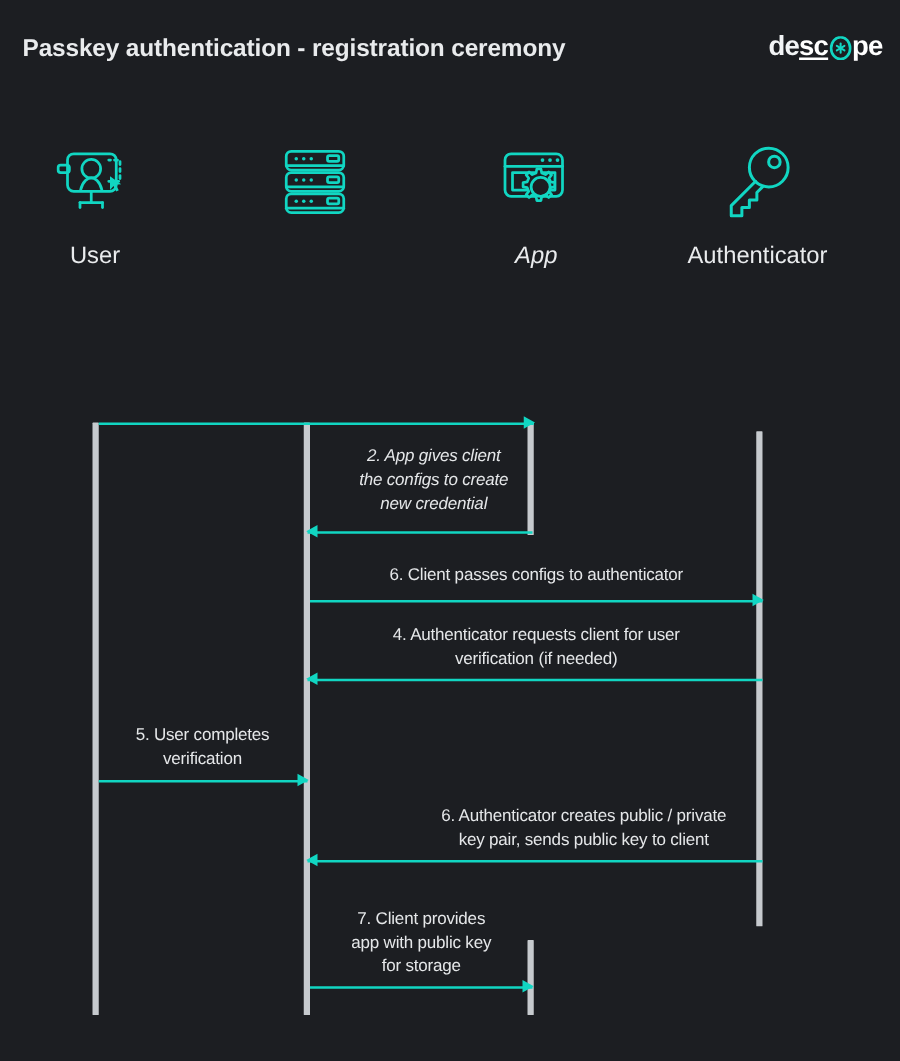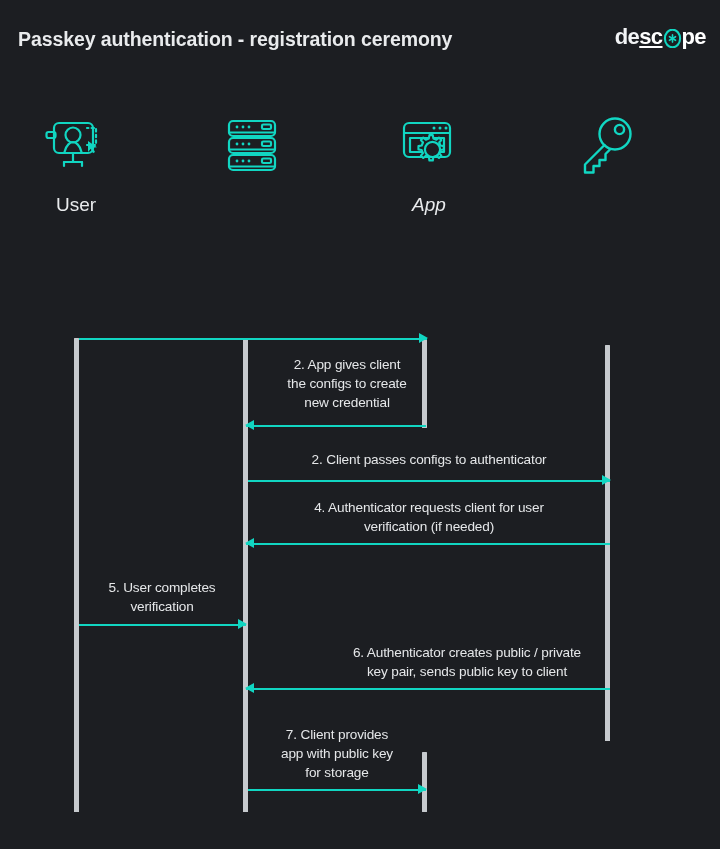--- a/index.html
+++ b/index.html
@@ -215,44 +215,45 @@
 <div class="actor" style="left:526px; top:110px;">
   <div class="actor-icon">
     <svg width="58" height="62" viewBox="0 0 58 62">
       <g fill="none" stroke="#11d6c2" stroke-width="2.4" stroke-linejoin="round" stroke-linecap="round">
         <circle cx="38" cy="19" r="15.5"></circle>
         <circle cx="42.5" cy="14.5" r="4.6"></circle>
         <path d="M27.5 30 L8 49.5 l0 8 l8.5 0 l0 -6.5 l6 0 l0 -6 l6 0 l0 -6 l4.5 -4.5"></path>
       </g>
     </svg>
   </div>
+  <div class="actor-label">Authenticator</div>
 </div>
 
 <div id="sequence">
 
   <div class="lifeline" style="left:74px;  top:338px; height:474px;"></div>
   <div class="lifeline" style="left:243px; top:338px; height:474px;"></div>
   <div class="lifeline" style="left:422px; top:338px; height:90px;"></div>
   <div class="lifeline" style="left:422px; top:752px; height:60px;"></div>
   <div class="lifeline" style="left:605px; top:345px; height:396px;"></div>
 
   <div class="msg-arrow to-right" style="left:79px; top:333px; width:348px;">
     <div class="shaft"></div>
       <div class="head"></div>
   </div>
 
-  <div class="msg-label" style="left:248px; top:355px; width:198px;">2. App gives client
+  <div class="msg-label" style="left:248px; top:355px; width:198px;font-style:italic;">2. App gives client
 the configs to create
 new credential</div>
   <div class="msg-arrow to-left" style="left:246px; top:420px; width:180px;">
     <div class="shaft"></div>
       <div class="head"></div>
   </div>
 
-  <div class="msg-label" style="left:248px; top:450px; width:362px;">2. Client passes configs to authenticator</div>
+  <div class="msg-label" style="left:248px; top:450px; width:362px;">6. Client passes configs to authenticator</div>
   <div class="msg-arrow to-right" style="left:248px; top:475px; width:362px;">
     <div class="shaft"></div>
       <div class="head"></div>
   </div>
 
   <div class="msg-label" style="left:248px; top:498px; width:362px;">4. Authenticator requests client for user
 verification (if needed)</div>
   <div class="msg-arrow to-left" style="left:246px; top:538px; width:364px;">
     <div class="shaft"></div>
       <div class="head"></div>

